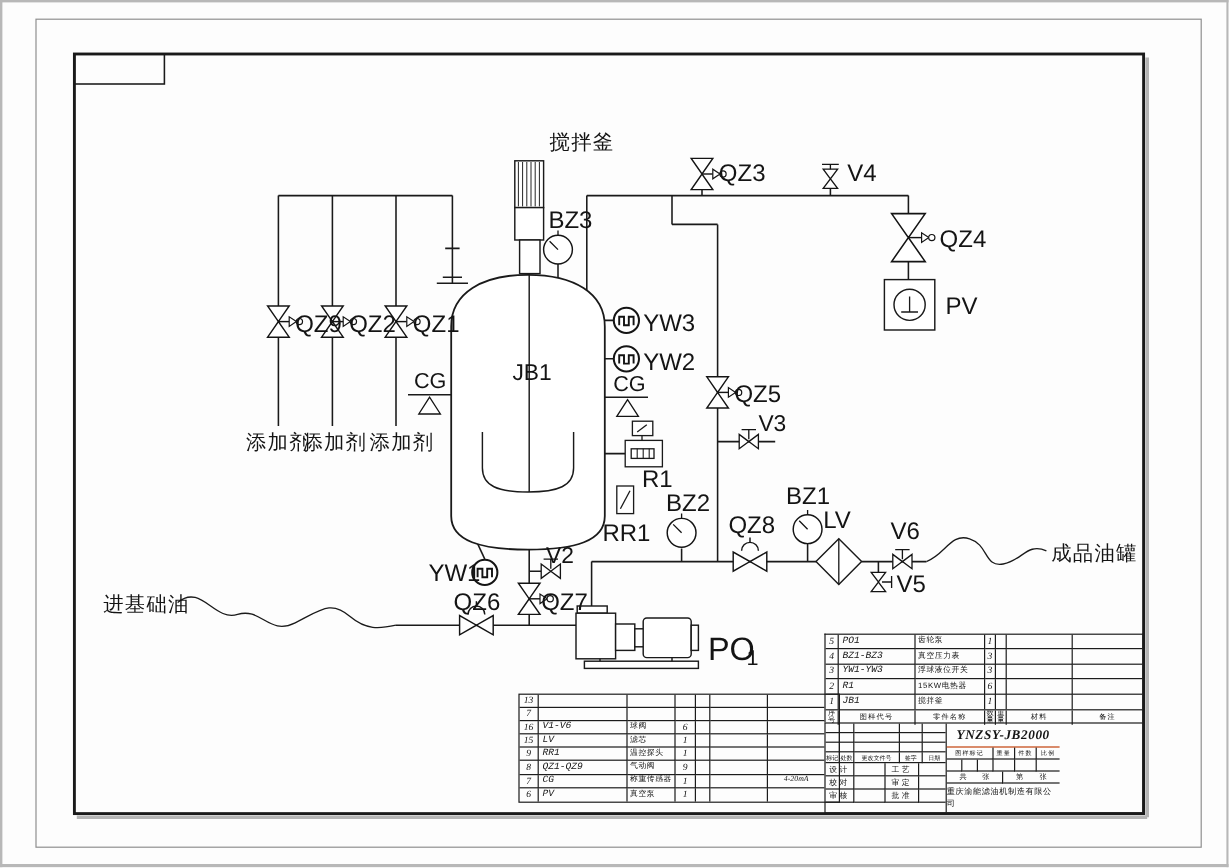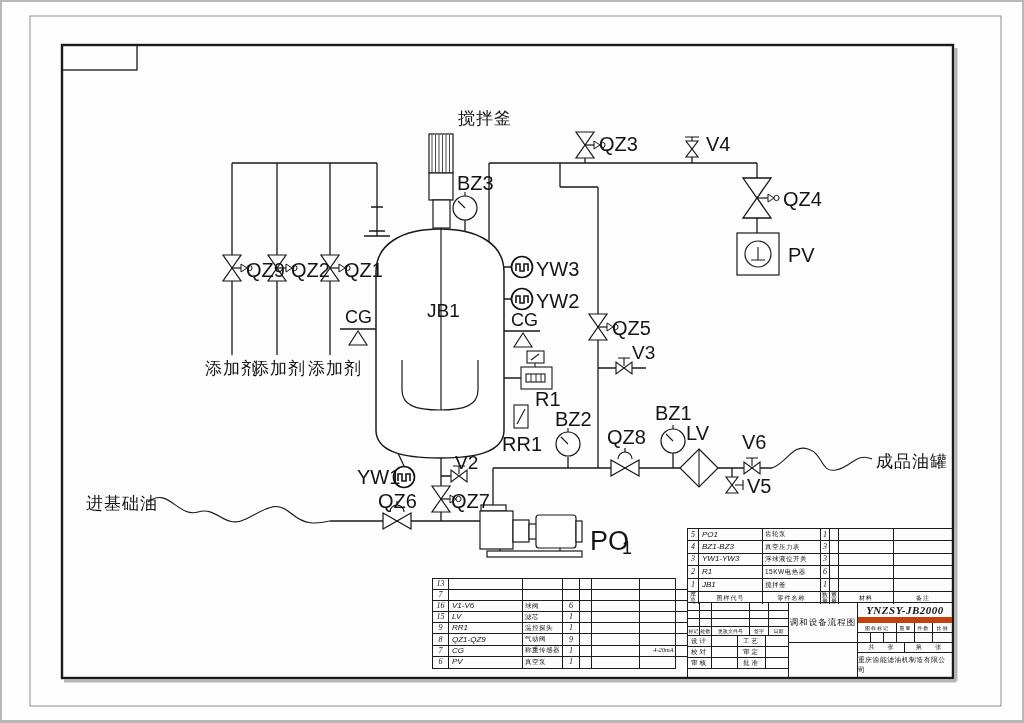--- a/index.html
+++ b/index.html
@@ -14,26 +14,26 @@
   svg text{font-family:"Liberation Sans",sans-serif;fill:#141414;}
   .cn{letter-spacing:1px;}
 
   
   .ptable{position:absolute;box-sizing:border-box;border:1px solid #1c1c1c;background:transparent;}
   .ptable .tr{display:grid;box-sizing:border-box;}
   .ptable .td{box-sizing:border-box;border-right:1px solid #1c1c1c;border-bottom:1px solid #1c1c1c;
               overflow:hidden;display:flex;align-items:center;line-height:1;}
   .ptable .td:last-child{border-right:none;}
   .ptable .tr:last-child .td{border-bottom:none;}
-  .pl{left:432px;top:578px;width:244px;height:91px;}
+  .pl{left:432px;top:578px;width:268px;height:91px;}
   .pl .tr{grid-template-columns:16px 74px 40px 17px 12px 48px 47px;height:11.1px;}
   .pr{left:687px;top:528px;width:266px;height:74px;border-bottom:none;}
   .pr .tr{grid-template-columns:11px 64px 58px 9px 9px 55px 58px;height:12.4px;}
   .c-no{justify-content:center;font-family:"Liberation Serif",serif;font-style:italic;font-size:8px;}
-  .c-code{font-family:Liberation Sans, sans-serif;font-style:italic;font-size:8px;padding-left:3px;}
+  .c-code{font-family:Liberation Mono, monospace;font-style:italic;font-size:8px;padding-left:3px;}
   .c-name{font-size:6.5px;padding-left:2px;letter-spacing:0.5px;}
   .c-qty{justify-content:center;font-family:"Liberation Serif",serif;font-style:italic;font-size:8px;}
   .c-wt{}
   .c-mat{}
   .c-note{justify-content:center;font-family:"Liberation Serif",serif;font-style:italic;font-size:6.5px;}
   .phead{display:grid;grid-template-columns:11px 64px 58px 9px 9px 55px 58px;height:12px;border-top:1px solid #1c1c1c;}
   .phead .hd{box-sizing:border-box;border-right:1px solid #1c1c1c;display:flex;align-items:center;justify-content:center;
              font-size:6px;line-height:1.02;text-align:center;word-break:break-all;letter-spacing:1px;overflow:hidden;}
   .phead .hd.v{letter-spacing:0;padding:0 1px;}
   .phead .hd:last-child{border-right:none;}
@@ -50,21 +50,21 @@
   .sign-row{display:grid;grid-template-columns:24px 26px 28px 22px;height:11px;box-sizing:border-box;}
   .sign-row>div{box-sizing:border-box;border-right:1px solid #1c1c1c;border-bottom:1px solid #1c1c1c;
                 font-size:6.5px;letter-spacing:2px;display:flex;align-items:center;justify-content:center;overflow:hidden;}
   .sign-row>div:last-child{border-right:none;}
   .tb-left-bottom{height:9px;}
   .tb-mid{width:69px;box-sizing:border-box;border-right:1px solid #1c1c1c;display:flex;flex-direction:column;}
   .tb-title{height:40px;box-sizing:border-box;border-bottom:1px solid #1c1c1c;display:flex;align-items:center;
             justify-content:center;font-size:8.5px;letter-spacing:1px;text-align:center;}
   .tb-mid-bottom{flex:1;}
   .tb-right{width:94px;display:flex;flex-direction:column;}
-  .tb-no{height:20px;box-sizing:border-box;border-bottom:6px solid #c2410c;display:flex;align-items:center;
+  .tb-no{height:20px;box-sizing:border-box;border-bottom:1px solid #c2410c;display:flex;align-items:center;
          justify-content:center;font-family:"Liberation Serif",serif;font-style:italic;font-weight:bold;
          font-size:11px;letter-spacing:0.5px;}
   .stamp-hdr,.stamp-cells{display:grid;height:10px;box-sizing:border-box;}
   .stamp-hdr{grid-template-columns:39px 18px 18px 19px;}
   .stamp-cells{grid-template-columns:13px 13px 13px 18px 18px 19px;}
   .stamp-hdr>div,.stamp-cells>div{box-sizing:border-box;border-right:1px solid #1c1c1c;border-bottom:1px solid #1c1c1c;
         font-size:5px;letter-spacing:1px;display:flex;align-items:center;justify-content:center;overflow:hidden;}
   .stamp-hdr>div:last-child,.stamp-cells>div:last-child{border-right:none;}
   .sheet-row{display:grid;grid-template-columns:47px 47px;height:10px;box-sizing:border-box;}
   .sheet-row>div{box-sizing:border-box;border-right:1px solid #1c1c1c;border-bottom:1px solid #1c1c1c;
@@ -452,24 +452,20 @@
           <div></div>
       </div>
       <div class="sign-row">
         <div>审核</div>
           <div></div>
         <div>批准</div>
           <div></div>
       </div>
       <div class="tb-left-bottom"></div>
     </div>
-    <div class="tb-mid">
-      <div class="tb-title">调和设备流程图</div>
-      <div class="tb-mid-bottom"></div>
-    </div>
     <div class="tb-right">
       <div class="tb-no">YNZSY-JB2000</div>
       <div class="stamp-hdr">
         <div>图样标记</div>
         <div>重量</div>
         <div>件数</div>
         <div>比例</div>
       </div>
       <div class="stamp-cells">
         <div></div>

